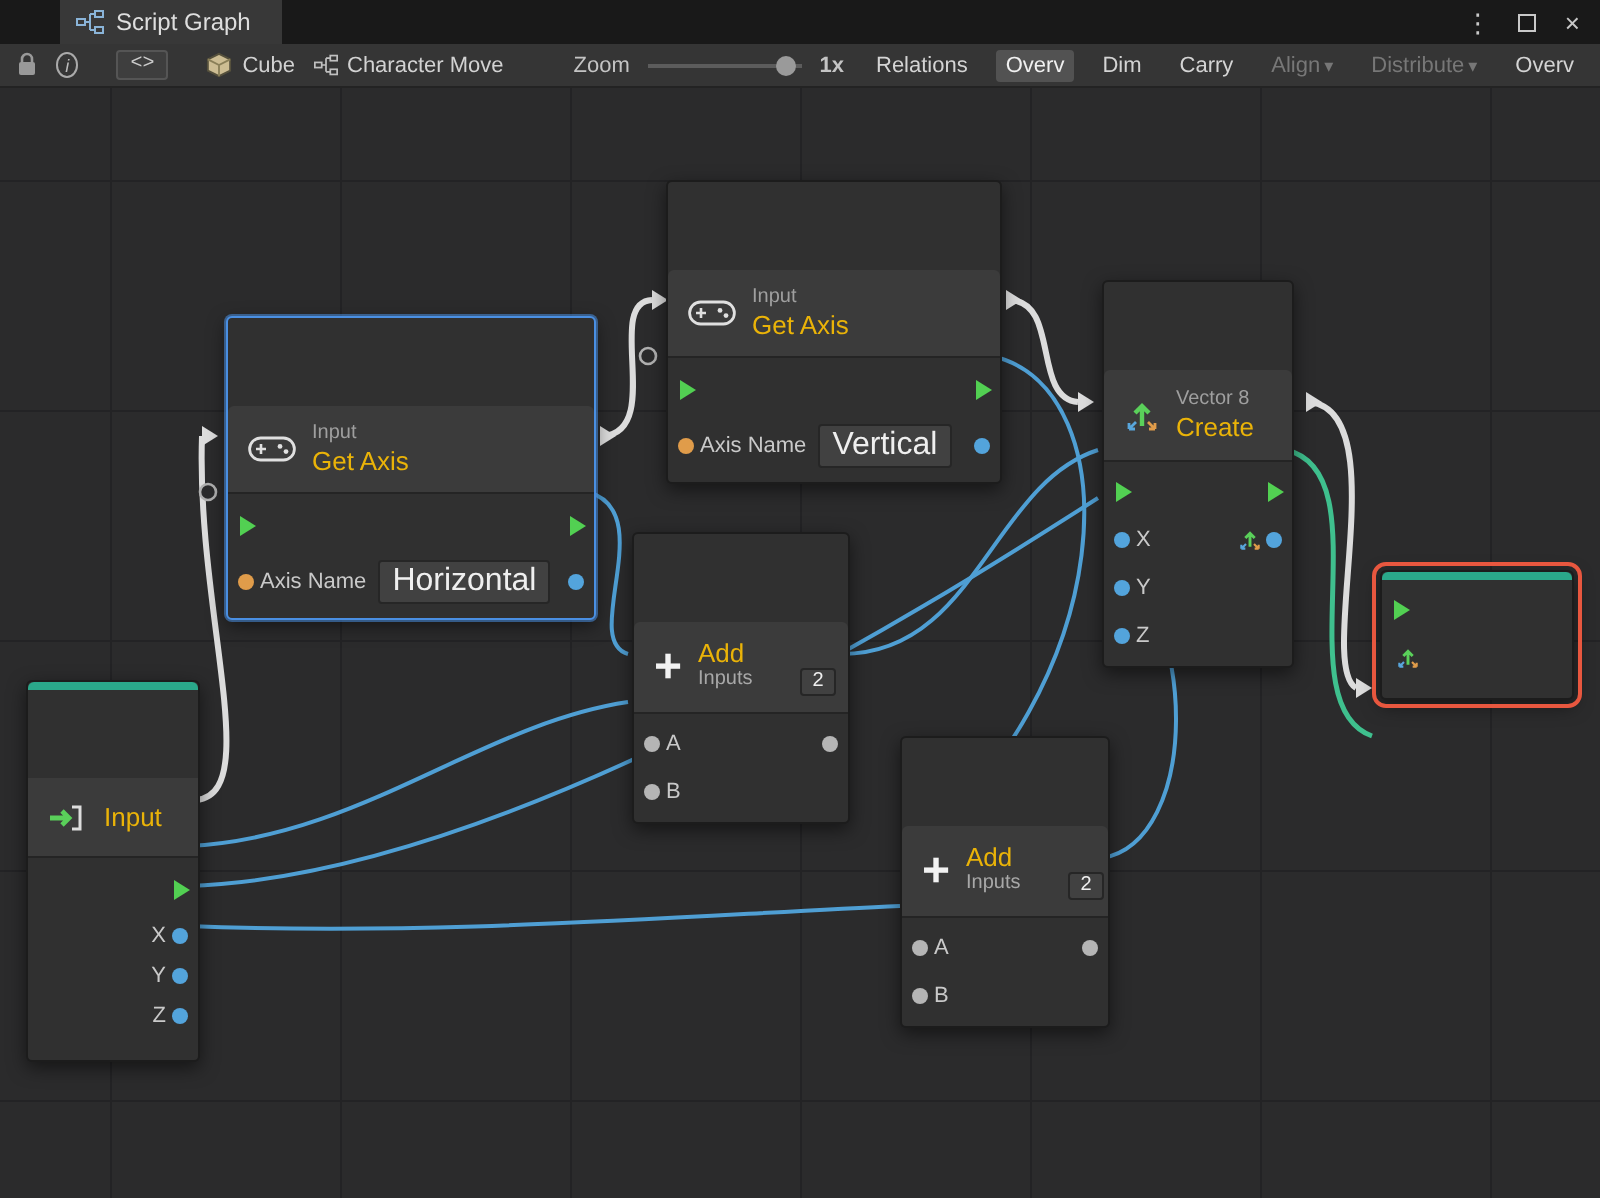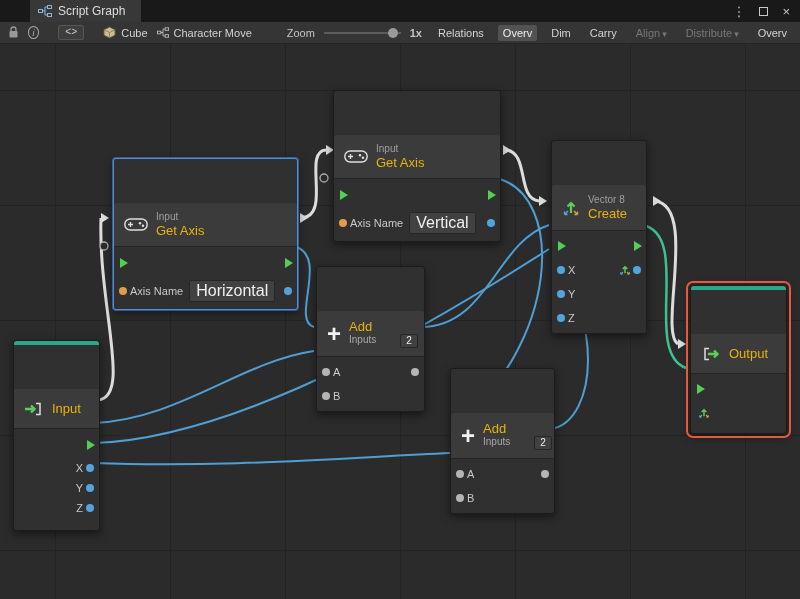--- a/index.html
+++ b/index.html
@@ -361,29 +361,20 @@
         </div>
         <div class="row h20 end">
           <span>Z</span>
           <span class="dot blue r"></span>
         </div>
       </div>
     </div>
 
     <div class="node selected-red" style="left:690px;top:241px;width:97px">
       <div class="iostrip"></div>
-      <div class="node-header hdr40" style="border-radius:0">
-        <span class="tb-icon">
-          <svg width="20" height="14" viewBox="0 0 20 14">
-            <path d="M8 1.5 h-4 v11 h4" stroke="#ddd" stroke-width="1.5" fill="none"></path>
-            <path d="M7 7 h9 M13 3.5 L16.5 7 L13 10.5" stroke="#5ad05a" stroke-width="2.4" fill="none"></path>
-          </svg>
-        </span>
-        <div class="title">Output</div>
-      </div>
       <div class="node-body" style="padding-bottom:8px">
         <div class="row h24">
           <span class="arrow l"></span>
         </div>
         <div class="row h24">
           <span class="xyz-l">
             <svg width="12" height="12" viewBox="0 0 18 18">
               <path d="M9 14 V4 M5.5 7.5 L9 4 L12.5 7.5" stroke="#5ad05a" stroke-width="2.2" fill="none"></path>
               <path d="M6 12 L2.5 15.5 M2.5 15.5 v-3 M2.5 15.5 h3" stroke="#58a6dc" stroke-width="1.6" fill="none"></path>
               <path d="M12 12 L15.5 15.5 M15.5 15.5 v-3 M15.5 15.5 h-3" stroke="#e09c4a" stroke-width="1.6" fill="none"></path>

